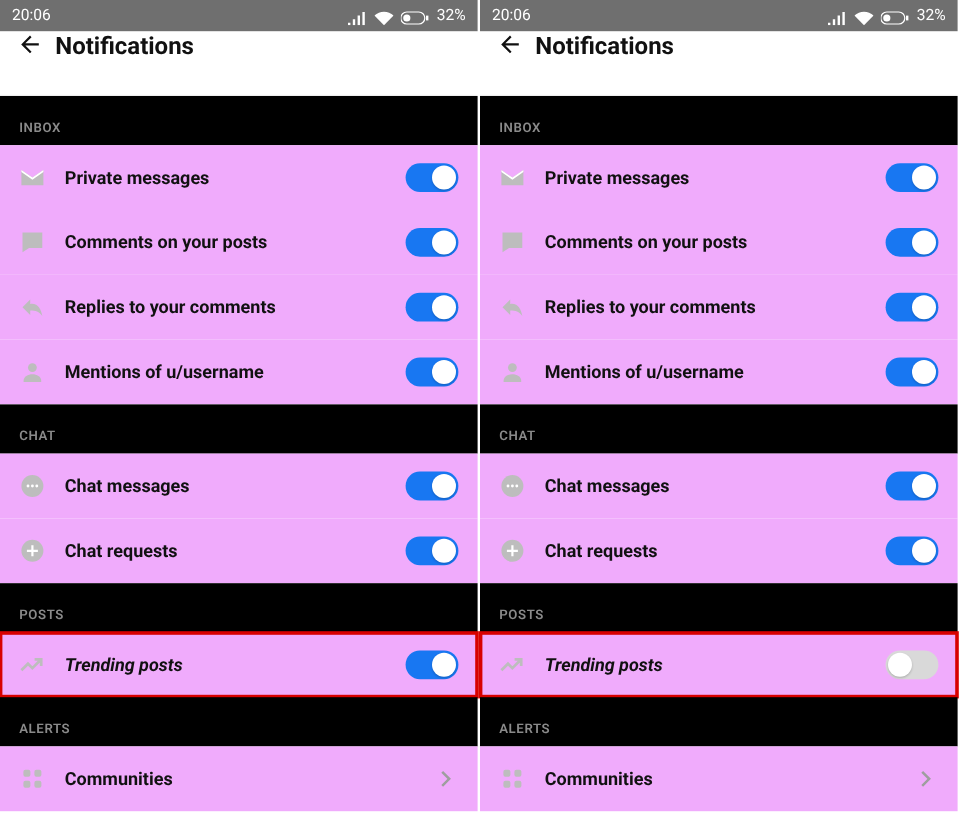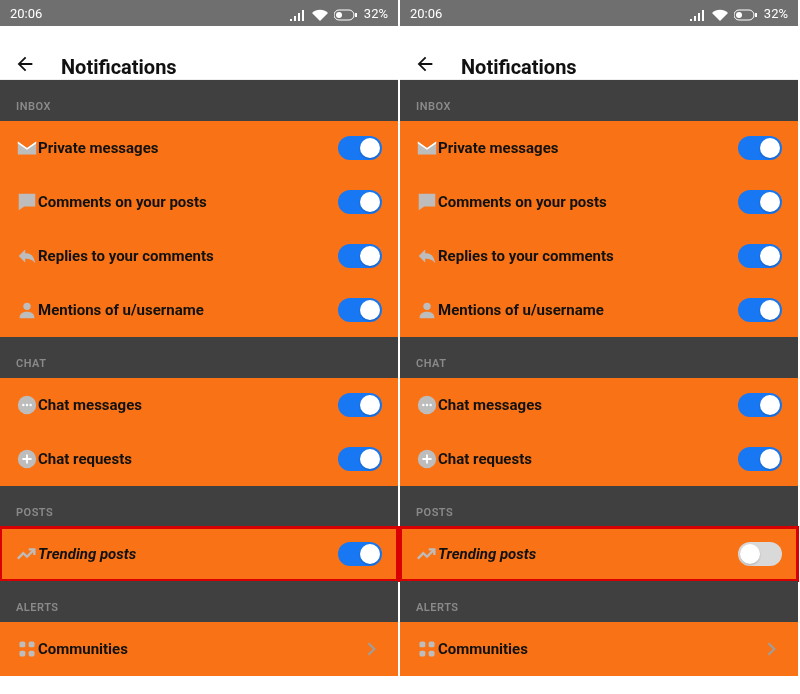--- a/index.html
+++ b/index.html
@@ -27,44 +27,45 @@
     align-items: center;
     padding: 5px 10px;
     font-size: 13px;
   }
   .status-left { flex: 1; }
   .status-right { display: flex; align-items: flex-end; gap: 6px; }
   .status-right svg { display: block; }
   .appbar {
     height: 54px;
     display: flex;
-    align-items: flex-end;
+    align-items: flex-start;
     padding: 0 14px;
-    gap: 25px;
+    gap: 10px;
     border-bottom: 1px solid #eee;
   }
   .appbar .title {
     font-size: 20px;
     font-weight: 700;
     color: #111;
   }
   .section-header {
-    background: #404040;
+    background: #000000;
     color: #8a8a8a;
     font-size: 11px;
     letter-spacing: 0.5px;
     font-weight: 600;
     padding: 20px 16px 8px 16px;
   }
   .row {
     display: flex;
     align-items: center;
     height: 54px;
     padding: 0 16px;
-    background: #f97316;
+    background: #f0abfc;
+    gap: 16px;
   }
   .row .icon {
     width: 22px;
     height: 22px;
     flex: 0 0 22px;
     display: flex;
     align-items: center;
     justify-content: center;
     color: #bdbdbd;
   }

